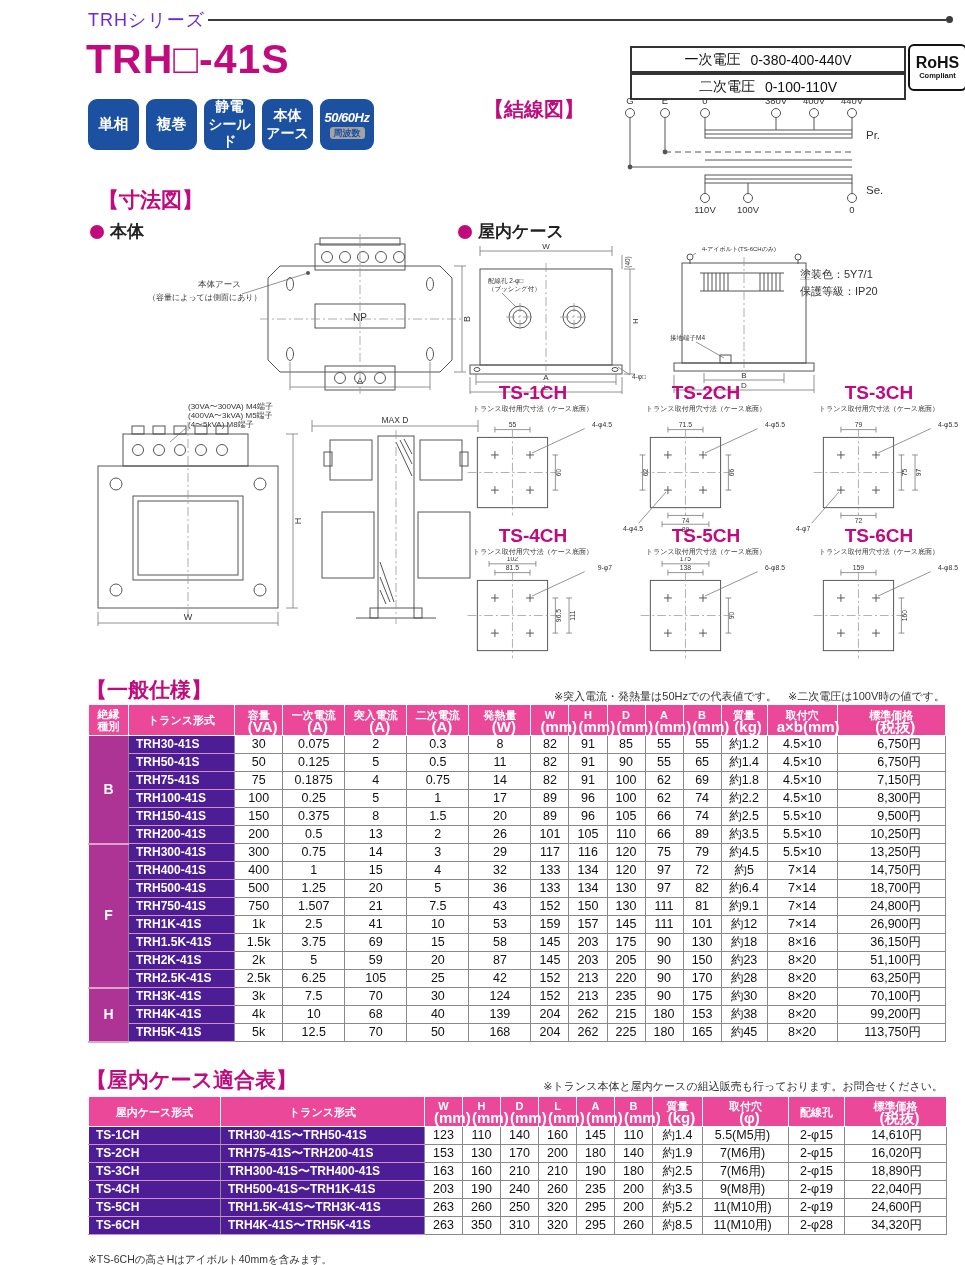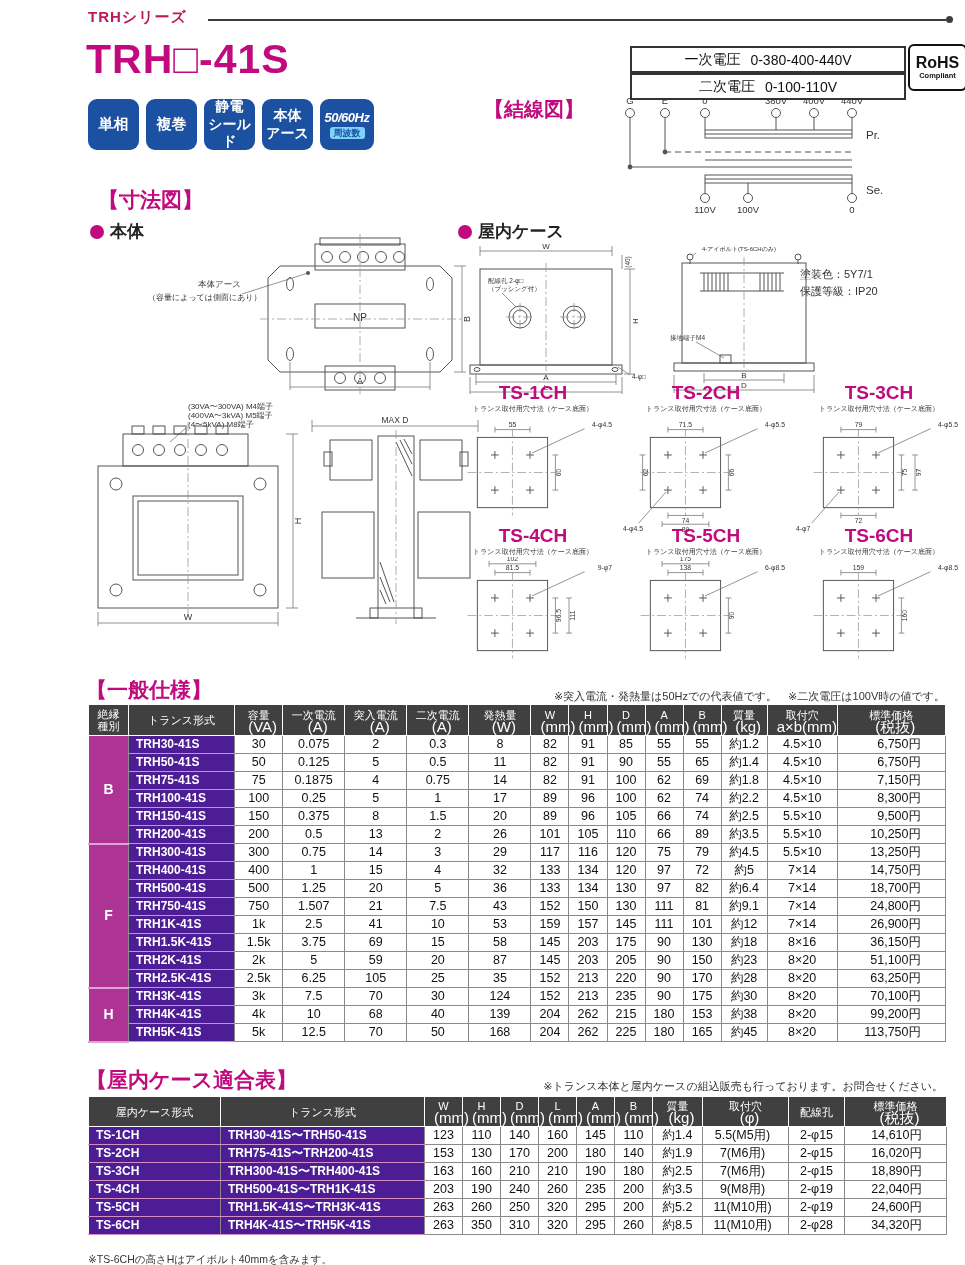--- a/index.html
+++ b/index.html
@@ -2,32 +2,32 @@
 <html><head>
 <meta charset="utf-8">
 <style>
   html,body{margin:0;padding:0;}
   body{
     width:965px;height:1265px;position:relative;background:#fff;overflow:hidden;
     font-family:"Liberation Sans","DejaVu Sans",sans-serif;color:#222;
   }
   .abs{position:absolute;}
   
-  .series{left:88px;top:8px;font-size:15px;font-weight:bold;color:#be185d;letter-spacing:1px;}
+  .series{left:88px;top:8px;font-size:18px;font-weight:normal;color:#6d28d9;letter-spacing:1px;}
   .series-line{left:208px;top:19px;width:738px;height:2px;background:#3c3c3c;}
   .series-dot{left:946px;top:16px;width:7px;height:7px;border-radius:50%;background:#3c3c3c;}
   .title{left:86px;top:36px;font-size:41px;font-weight:bold;color:#c00a7e;letter-spacing:1px;margin:0;}
   
   .badge-row{left:88px;top:99px;display:flex;gap:7px;}
   .badge{width:51px;height:51px;background:#1c50a0;border-radius:9px;color:#fff;display:flex;align-items:center;justify-content:center;text-align:center;font-weight:bold;white-space:pre-line;}
   .badge.b1{font-size:15px;}
   .badge.b2{font-size:14px;line-height:1.25;}
   .badge.freq{flex-direction:column;width:54px;gap:2px;}
   .freq-main{font-size:13px;font-style:italic;letter-spacing:-0.5px;}
-  .freq-sub{background:#7dd3fc;color:#1c50a0;font-size:9px;border-radius:3px;padding:0 4px;line-height:12px;}
+  .freq-sub{background:#a3a3a3;color:#1c50a0;font-size:9px;border-radius:3px;padding:0 4px;line-height:12px;}
   
   .vbox{left:630px;width:272px;height:23px;border:2px solid #333;display:flex;align-items:center;justify-content:center;font-size:14px;color:#111;gap:10px;background:#fff;}
   .vbox.v1{top:46px;} .vbox.v2{top:73px;}
   .rohs{left:908px;top:44px;width:55px;height:43px;border:2px solid #111;border-radius:6px;display:flex;flex-direction:column;align-items:center;justify-content:center;background:#fff;}
   .rohs-t{font-size:16px;font-weight:bold;color:#111;line-height:16px;}
   .rohs-s{font-size:7.5px;font-weight:bold;color:#111;}
   
   .mhead{color:#c00a7e;font-weight:bold;}
   .h-wiring{left:484px;top:96px;font-size:20px;}
   .h-dims{left:86px;top:186px;font-size:21px;margin-left:12px;}
@@ -51,21 +51,21 @@
   .draw .dash{stroke-dasharray:6 4;}
   
   .ts-grid{left:448px;top:383px;width:517px;display:grid;grid-template-columns:170px 170px 170px;grid-auto-rows:143px;column-gap:3px;}
   .ts-cell{text-align:center;}
   .ts-title{font-size:19px;font-weight:bold;color:#c00a7e;line-height:20px;}
   .ts-cap{font-size:7px;color:#333;margin-top:1px;}
   
   table{border-collapse:collapse;table-layout:fixed;background:#fff;}
   .spec-table{left:88px;top:704px;width:858px;}
   .case-table{left:88px;top:1096px;width:858px;}
-  th{background:#404040;color:#fff;border:1px solid #fff;font-weight:normal;padding:3px 1px;vertical-align:middle;}
+  th{background:#ec4899;color:#fff;border:1px solid #fff;font-weight:bold;padding:3px 1px;vertical-align:middle;}
   th .th-l{font-size:11px;line-height:12px;white-space:pre-line;}
   th .th-u{font-size:15px;line-height:11px;padding-left:8px;}
   td{border:1px solid #8a8a8a;font-size:12.5px;text-align:center;height:17px;line-height:15px;padding:0 2px;color:#111;}
   td.model{background:#4c1d95;color:#fff;font-weight:bold;text-align:left;padding-left:7px;border-color:#d38cc4 #8a8a8a #d38cc4 #fff;font-size:12px;}
   td.group{background:#ad3394;color:#fff;font-weight:bold;font-size:14px;border-color:#fff #8a8a8a #fff #fff;border-bottom:2px solid #dca4cf;}
   td.price{text-align:right;padding-right:24px;}
   td.rightpad{padding-right:8px;}
   tbody{border:1px solid #555;}
 </style>
 </head>
@@ -811,21 +811,21 @@
         <td>約23</td>
         <td>8×20</td>
         <td class="price">51,100円</td>
       </tr>
       <tr>
         <td class="model">TRH2.5K-41S</td>
         <td>2.5k</td>
         <td>6.25</td>
         <td>105</td>
         <td>25</td>
-        <td>35</td>
+        <td>42</td>
         <td>152</td>
         <td>213</td>
         <td>220</td>
         <td>90</td>
         <td>170</td>
         <td>約28</td>
         <td>8×20</td>
         <td class="price">63,250円</td>
       </tr>
       <tr>

